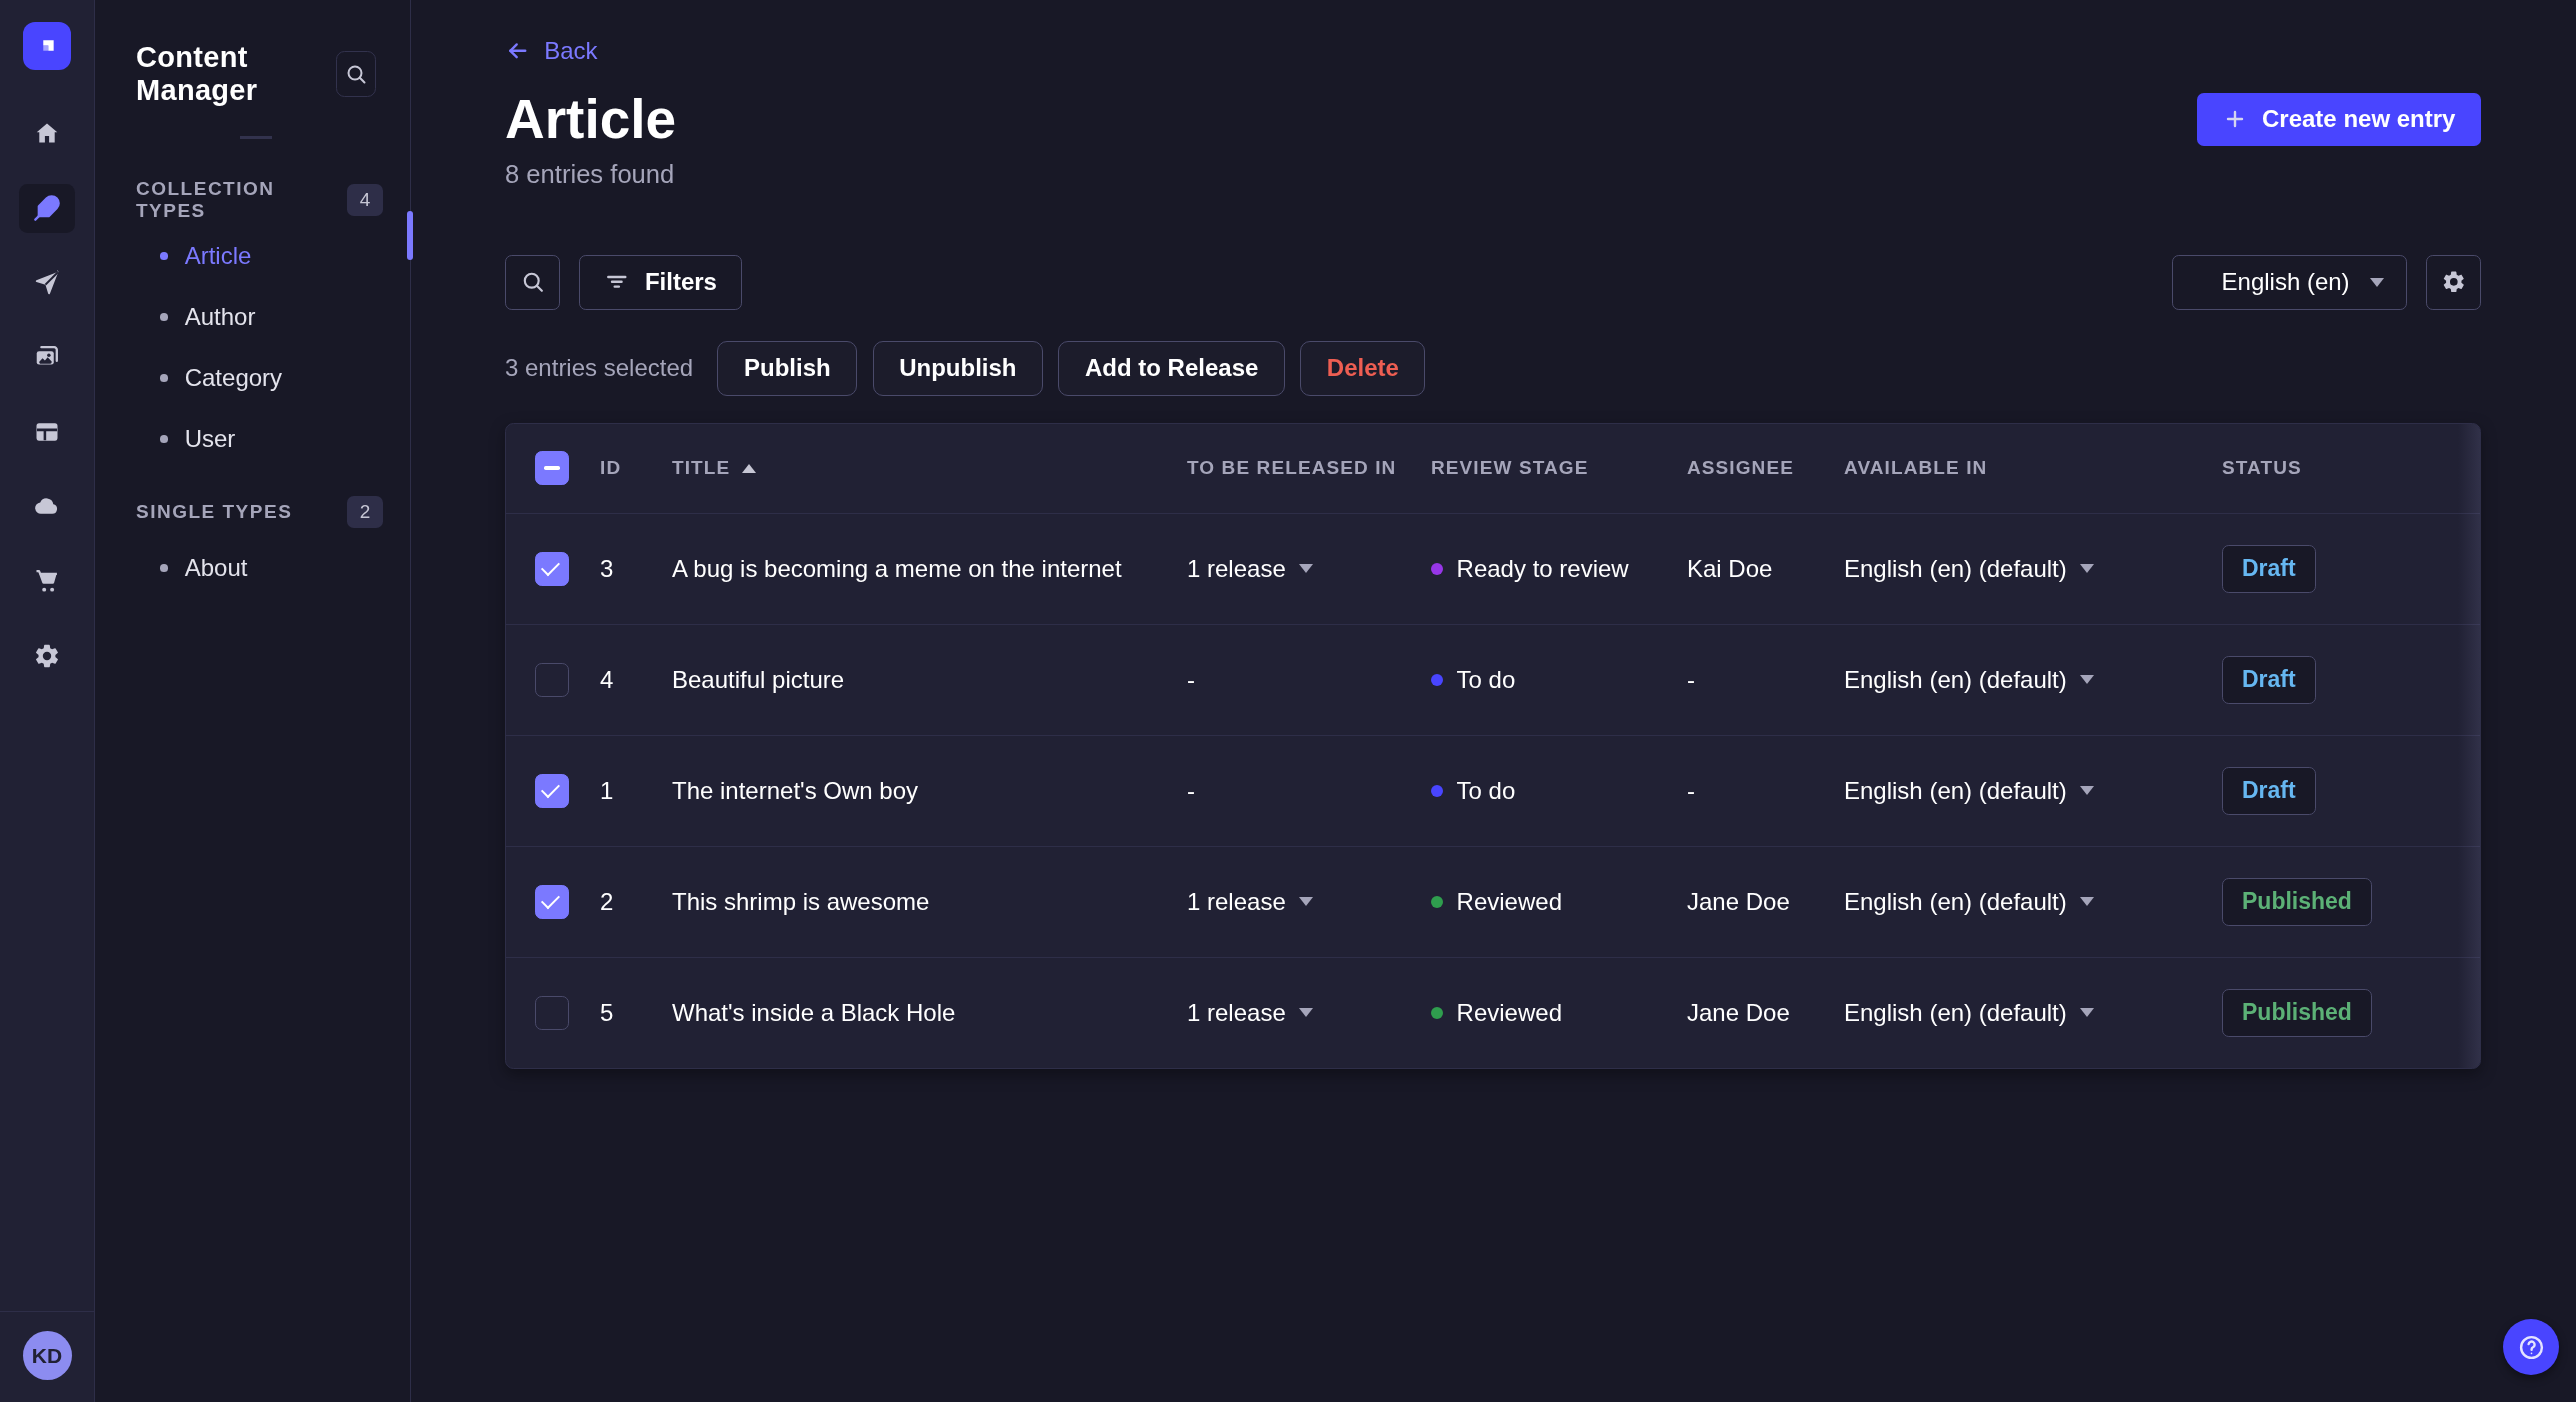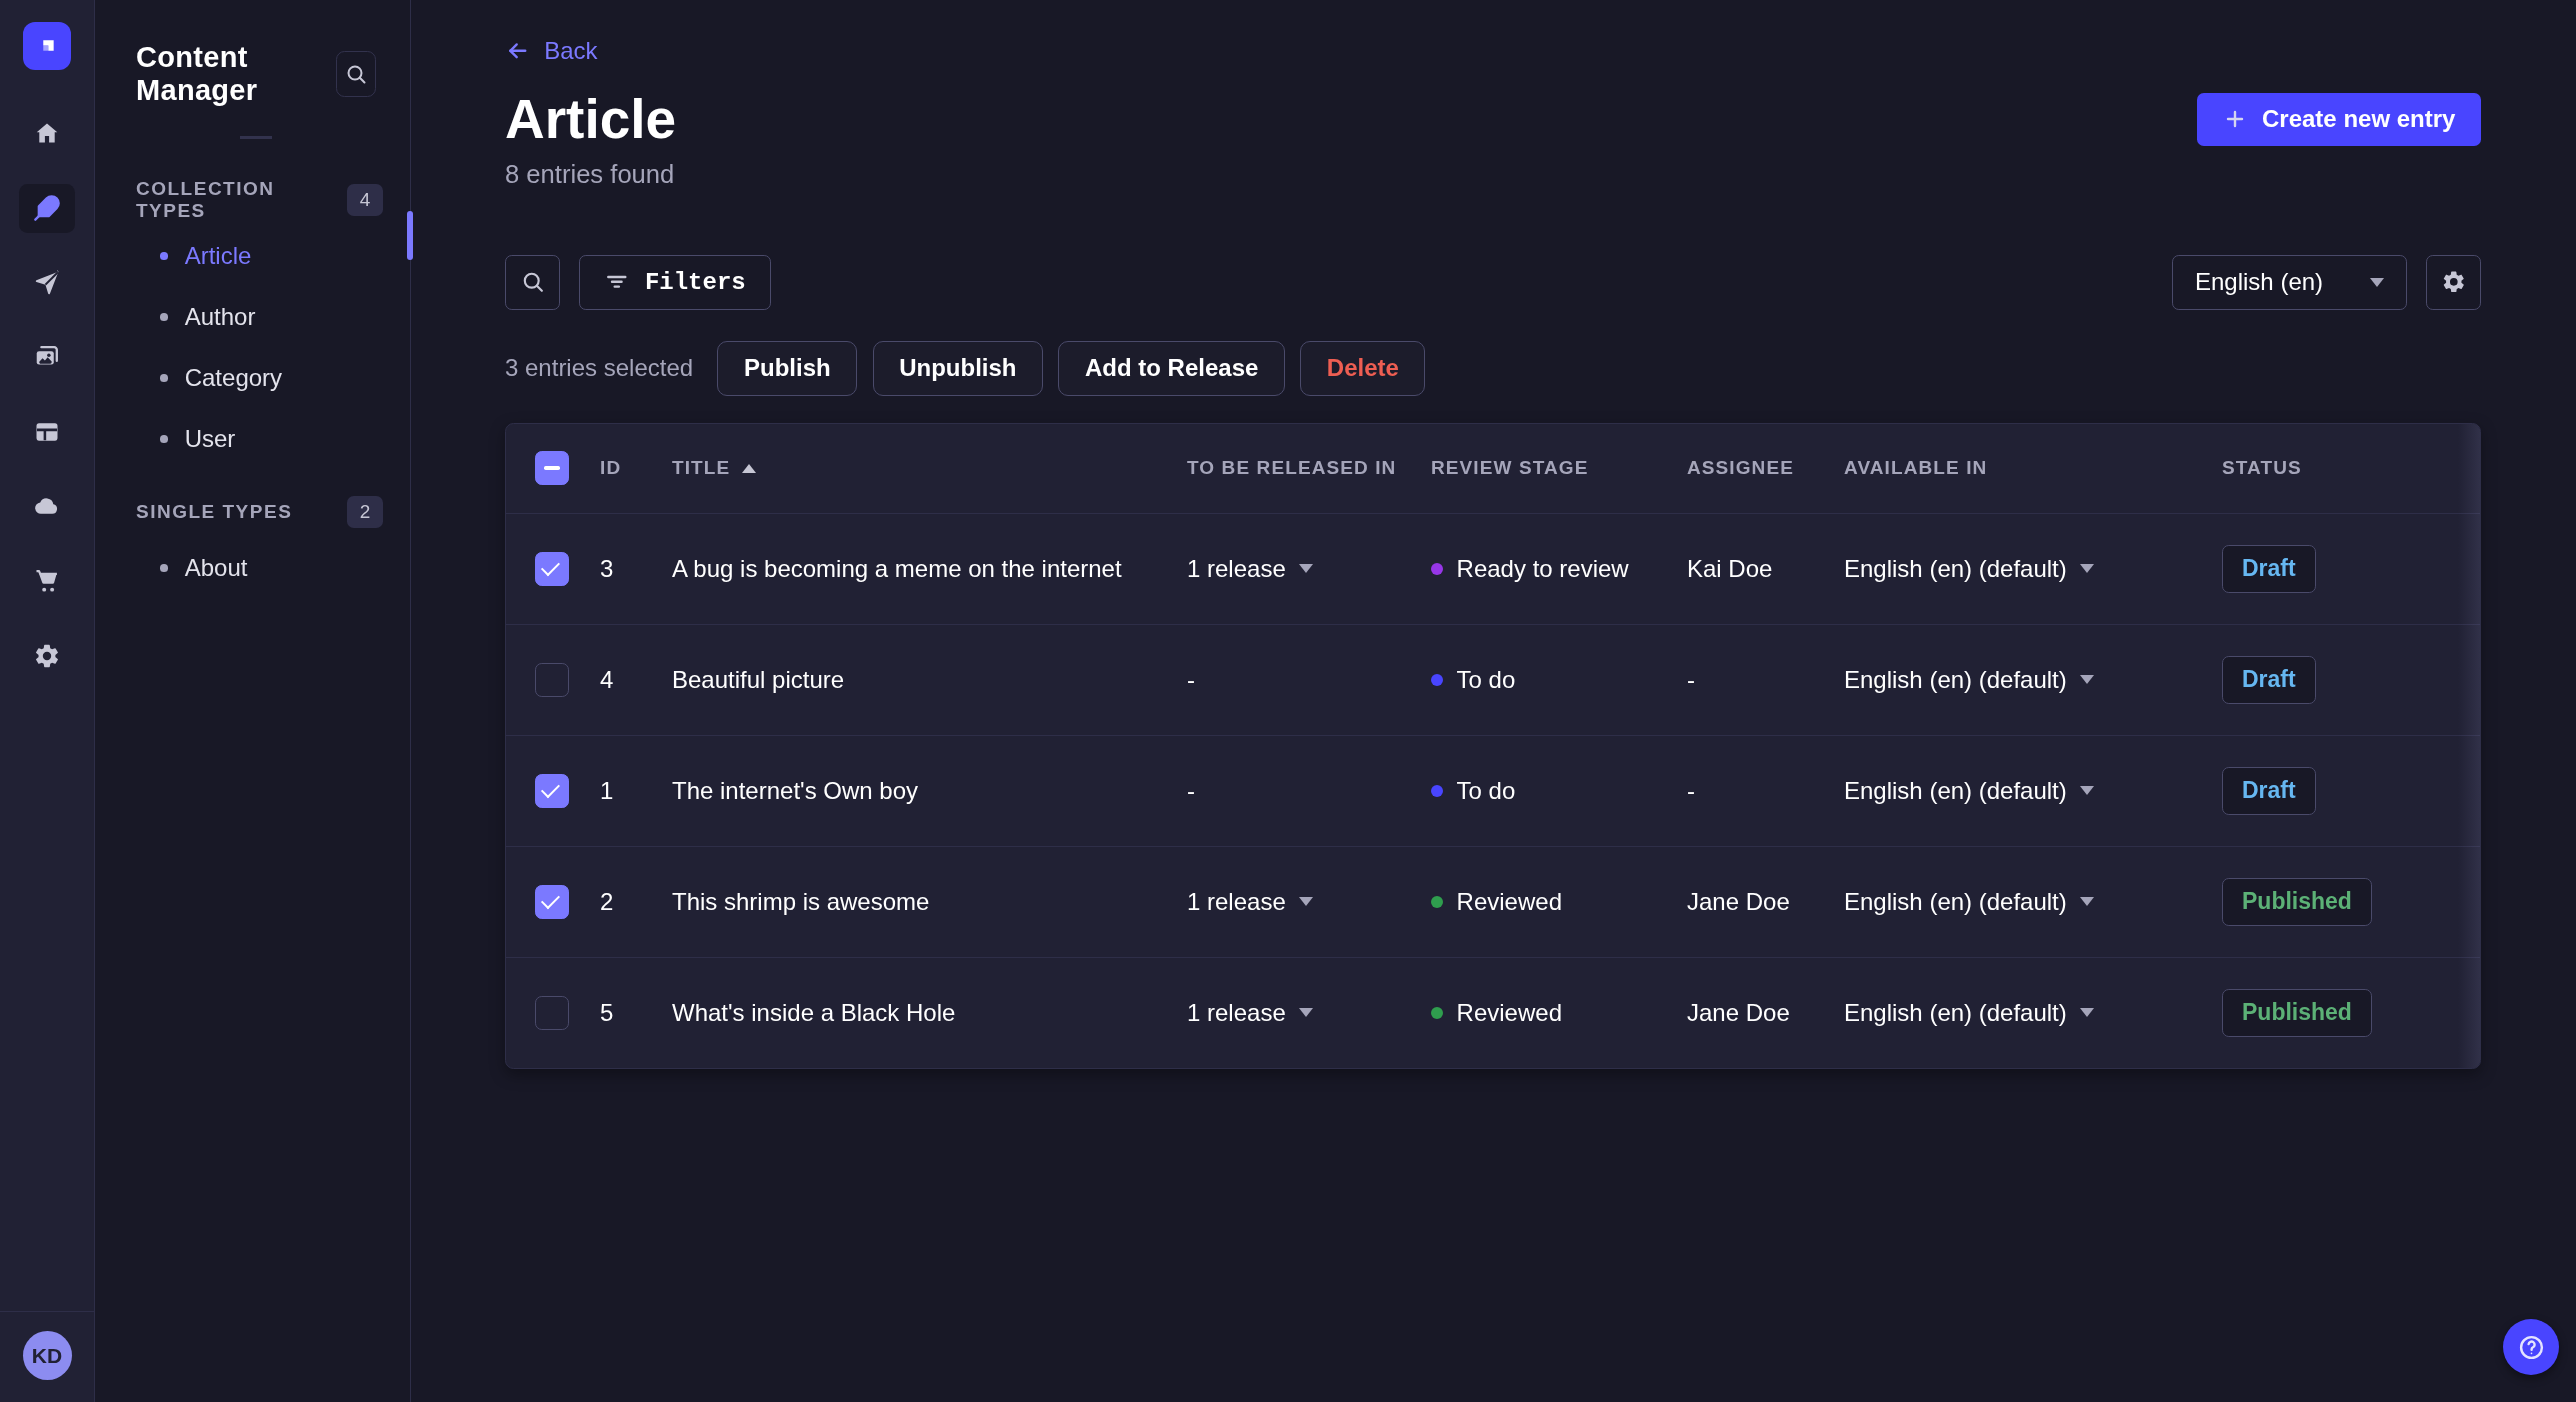--- a/index.html
+++ b/index.html
@@ -91,24 +91,24 @@
 
   .toolbar { margin-top:66px; display:flex; align-items:center; justify-content:space-between; }
   .toolbar-left, .toolbar-right { display:flex; align-items:center; gap:19px; }
   .icon-btn {
     width:55px; height:55px; border:0.9px solid #4a4a6a; border-radius:6.8px;
     background:transparent; display:flex; align-items:center; justify-content:center; cursor:pointer;
   }
   .btn-outline {
     display:flex; align-items:center; gap:15.3px; height:55px; padding:0 24px;
     border:0.9px solid #4a4a6a; border-radius:6.8px; background:transparent;
-    color:#fff; font-size:24px; font-weight:600; cursor:pointer; font-family:Liberation Mono, monospace;
+    color:#fff; font-size:24px; font-weight:600; cursor:pointer; font-family:Liberation Sans, sans-serif;
   }
   .select {
-    display:flex; align-items:center; justify-content:space-between; gap:20.4px;
+    display:flex; align-items:center; justify-content:flex-end; gap:20.4px;
     width:235px; height:55px; border:0.9px solid #4a4a6a; border-radius:6.8px;
     padding:0 22px; font-size:24px; cursor:pointer; background:transparent; color:#fff;
   }
 
   .selection-row { margin-top:31px; display:flex; align-items:center; gap:15.3px; }
   .selection-text { font-size:24px; color:#a5a5ba; margin-right:9px; }
   .btn-ghost {
     height:55px; padding:0 25.6px; border:0.9px solid #4a4a6a; border-radius:10px;
     background:rgba(33,33,52,0.45); color:#fff; font-size:24px; font-weight:600;
     cursor:pointer; font-family:inherit;

